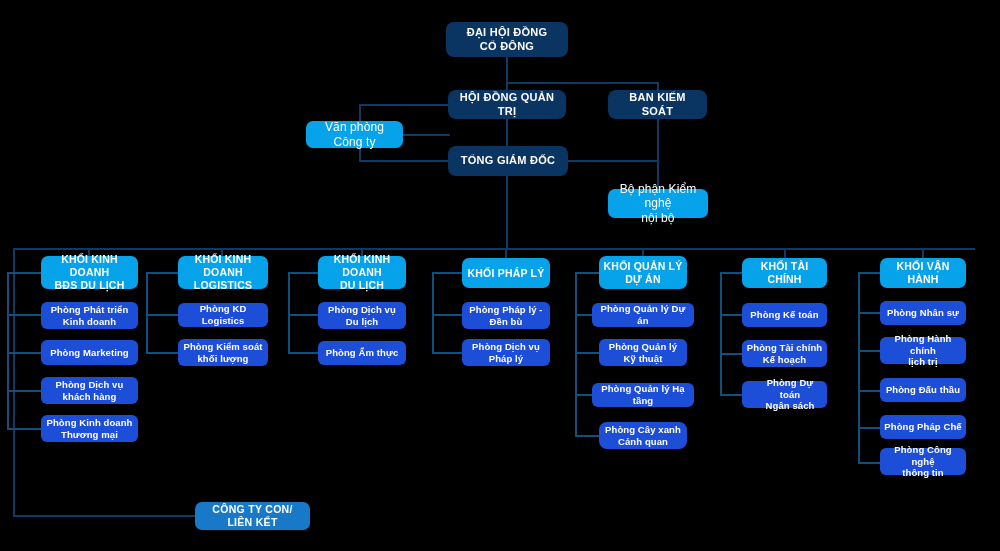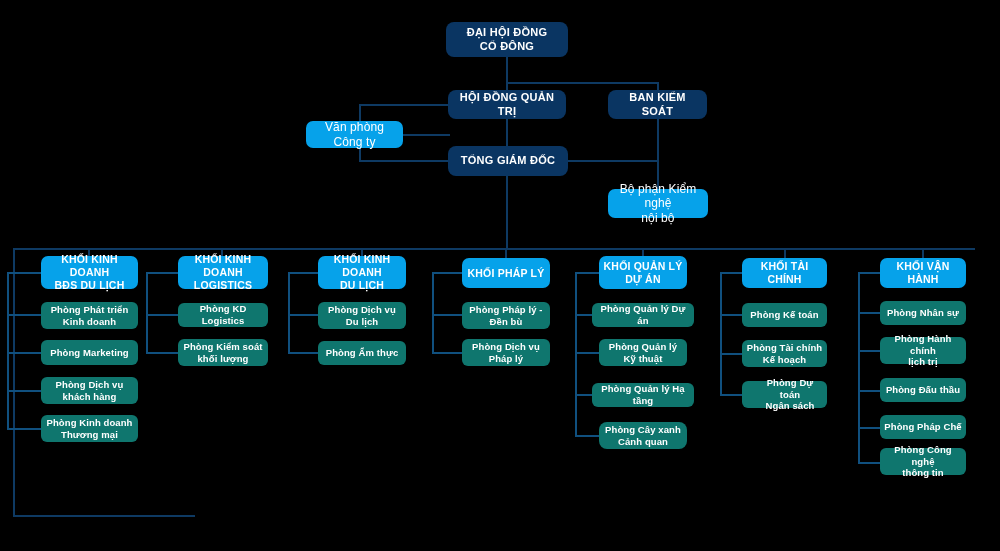--- a/index.html
+++ b/index.html
@@ -49,21 +49,21 @@
   .cyan.reg{font-weight:400;font-size:12px;letter-spacing:.1px;}
   
   .midblue{
     background:#1879c9;
     font-weight:700;
     font-size:10.5px;
     letter-spacing:.3px;
   }
   
   .steel{
-    background:#0f766e;
+    background:#1d4ed8;
     font-weight:600;
     font-size:9.5px;
     letter-spacing:.1px;
     border-radius:6px;
     color:#ffffff;
   }
 </style>
 </head>
 <body>
 
@@ -206,14 +206,15 @@
 
   <div class="node cyan" style="left:880px;top:258px;width:86px;height:30px;">KHỐI VẬN HÀNH</div>
   <div class="node steel" style="left:880px;top:301px;width:86px;height:24px;">Phòng Nhân sự</div>
   <div class="node steel" style="left:880px;top:337px;width:86px;height:27px;">Phòng Hành chính
 lịch trị</div>
   <div class="node steel" style="left:880px;top:378px;width:86px;height:24px;">Phòng Đấu thầu</div>
   <div class="node steel" style="left:880px;top:415px;width:86px;height:24px;">Phòng Pháp Chế</div>
   <div class="node steel" style="left:880px;top:448px;width:86px;height:27px;">Phòng Công nghệ
 thông tin</div>
 
+  <div class="node midblue" style="left:195px;top:502px;width:115px;height:28px;">CÔNG TY CON/ LIÊN KẾT</div>
 
 </div>
 
 </body></html>

